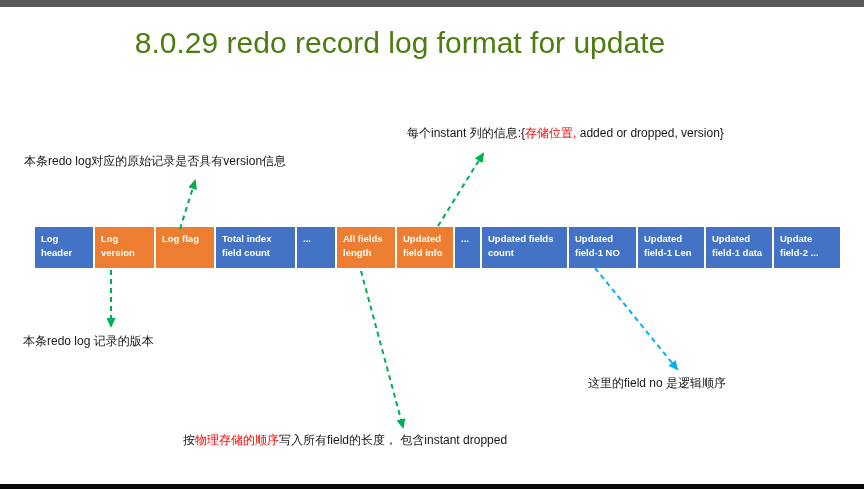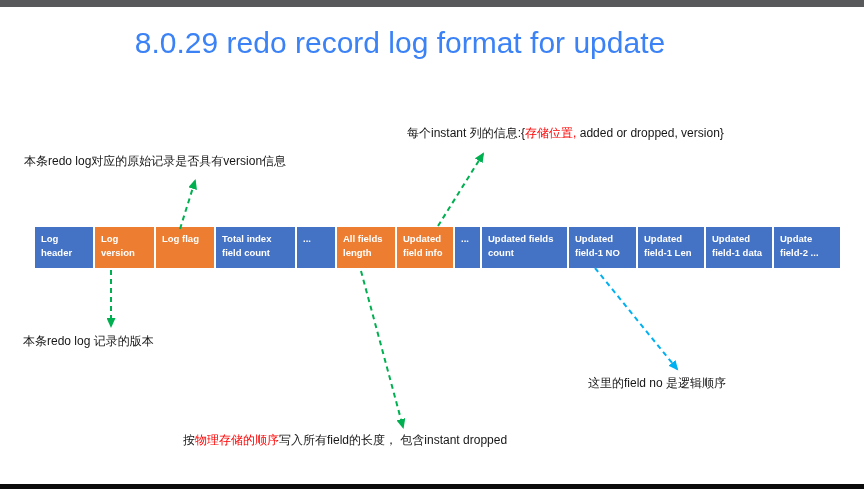--- a/index.html
+++ b/index.html
@@ -18,21 +18,21 @@
     width:864px;height:490px;
     background:#ffffff;
     overflow:hidden;
     font-family:"Liberation Sans","DejaVu Sans",sans-serif;
     color:#161616;
   }
   .top-bar{position:absolute;left:0;top:0;width:864px;height:7px;background:var(--bar-gray);}
   .bottom-bar{position:absolute;left:0;top:484px;width:864px;height:5px;background:var(--bar-black);}
   .title{
     position:absolute;left:0;top:26px;width:800px;
-    text-align:center;font-size:30px;font-weight:400;color:#3b82f6;
+    text-align:center;font-size:30px;font-weight:400;color:#4d7c0f;
     letter-spacing:0px;white-space:nowrap;
   }
   .note{position:absolute;font-size:12px;color:#161616;white-space:nowrap;}
   .note .red{color:var(--red);}
   .note-version-check{left:24px;top:153px;}
   .note-instant-info{left:407px;top:125px;}
   .note-log-version{left:23px;top:331px;line-height:20px;}
   .note-log-version .l2{color:var(--red);}
   .note-all-fields{left:183px;top:432px;}
   .note-field-no{left:588px;top:375px;}

